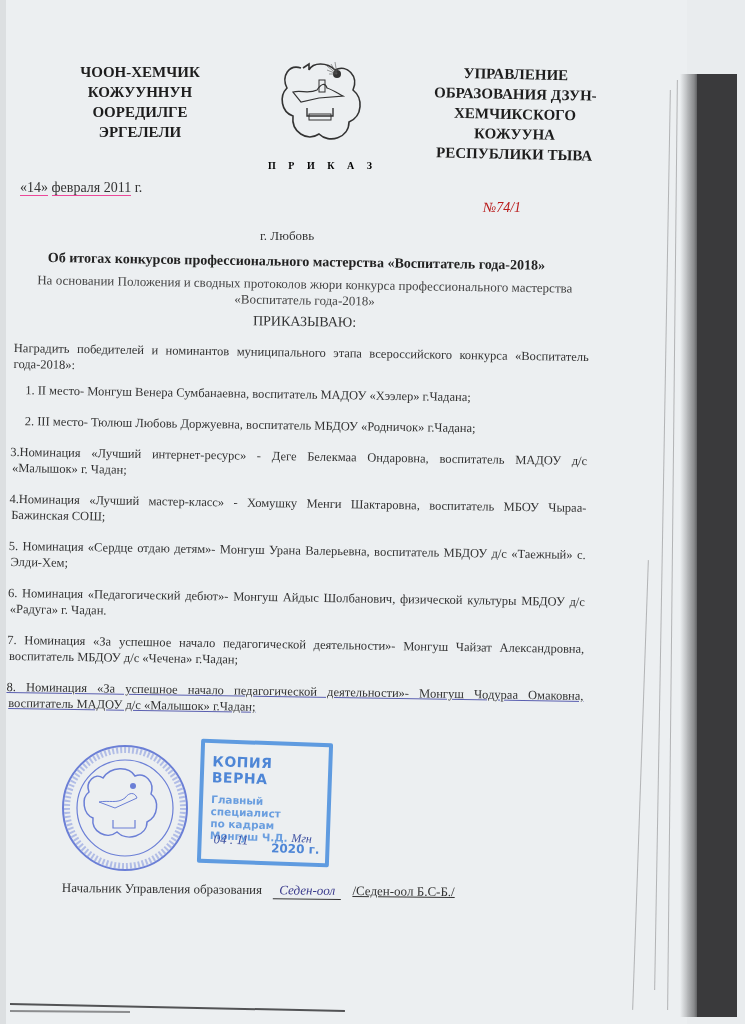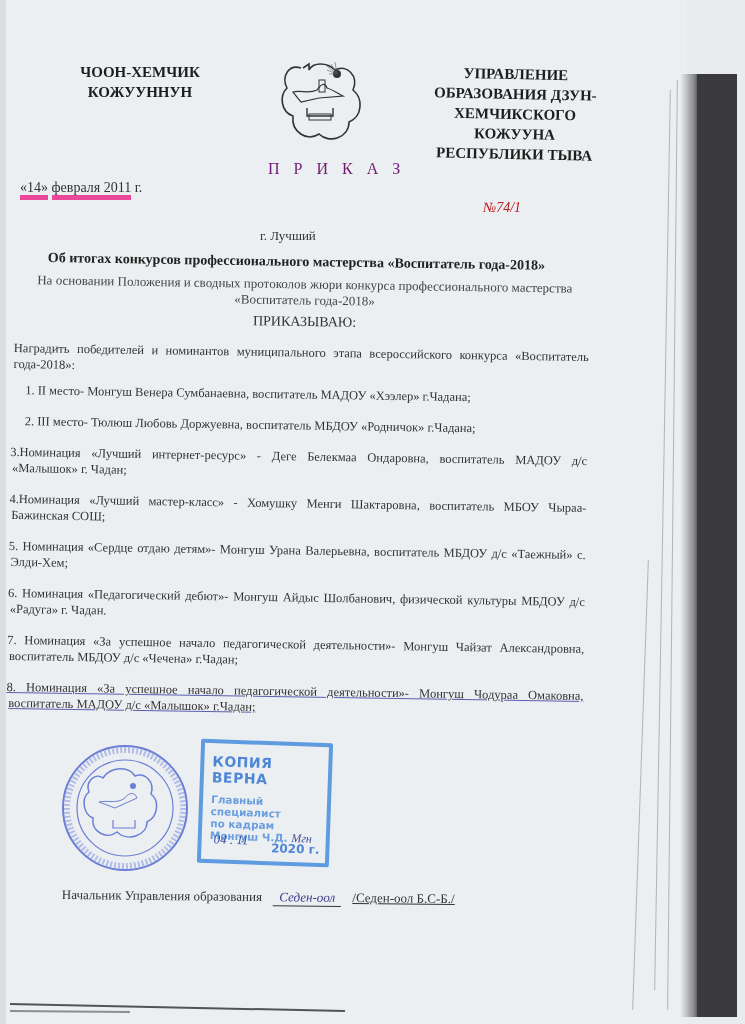--- a/index.html
+++ b/index.html
@@ -35,27 +35,27 @@
   }
   .header-right {
     position: absolute; left: 415px; top: 64px; width: 200px;
     text-align: center; font-weight: bold; font-size: 15px; line-height: 20px;
     color: #1d1d1d; transform: rotate(1.2deg);
   }
   .emblem {
     position: absolute; left: 279px; top: 60px; width: 86px; height: 86px;
   }
   .title {
-    position: absolute; left: 268px; top: 160px; font-weight: normal;
-    font-size: 16px; letter-spacing: 5px; color: #701a75;
+    position: absolute; left: 268px; top: 160px; font-weight: bold;
+    font-size: 10px; letter-spacing: 5px; color: #000000;
   }
   .date {
     position: absolute; left: 20px; top: 180px; font-size: 14px; color: #333;
   }
-  .date .u { border-bottom: 5px solid #ec4899; }
+  .date .u { border-bottom: 1px solid #ec4899; }
   .number {
     position: absolute; left: 483px; top: 200px; font-size: 14px; color: #b91c1c;
     font-style: italic;
   }
   .city {
     position: absolute; left: 260px; top: 228px; font-size: 13px; color: #333;
   }
   .subject {
     position: absolute; left: 48px; top: 250px; font-weight: bold; font-size: 14px;
     color: #222; transform: rotate(0.9deg); transform-origin: left top; white-space: nowrap;
@@ -92,41 +92,42 @@
     color: #3c4fa0; font-size: 12px; }
   .stamp .date-row { position: absolute; left: 12px; top: 88px; font-family: "Liberation Serif", serif;
     font-style: italic; font-weight: normal; color: #3c4fa0; font-size: 13px; }
   .stamp .year { position: absolute; right: 6px; top: 96px; font-size: 12px; }
   .signature-row {
     position: absolute; left: 62px; top: 880px; font-size: 13px; color: #333;
     white-space: nowrap; transform: rotate(0.6deg); transform-origin: left top;
   }
   .signature-row .sig {
     display: inline-block; font-style: italic; color: #3a3a8c; border-bottom: 1px solid #333;
-    padding: 0 6px; margin: 7px 8px;
+    padding: 0 6px; margin: 0 8px;
   }
   .signature-row .name { text-decoration: underline; }
   .streak {
     position: absolute; height: 2px; background: #2c2c2e; opacity: .8; transform-origin: left center;
   }
 </style>
 </head>
 <body>
 
 <div class="page">
   <div class="left-edge"></div>
   <div class="band-gradient"></div>
   <div class="dark-band"></div>
   <div class="band-line" style="left:662px;top:90px;height:900px;transform:rotate(1deg);"></div>
   <div class="band-line" style="left:672px;top:80px;height:930px;transform:rotate(0.6deg);"></div>
   <div class="band-line" style="left:640px;top:560px;height:450px;transform:rotate(2deg);"></div>
 
   <div class="header-left">
     <div>ЧООН-ХЕМЧИК</div>
-    <div>КОЖУУННУН</div>
+    <div>КОЖУУННУН ООРЕДИЛГЕ</div>
+    <div>ЭРГЕЛЕЛИ</div>
   </div>
 
   <svg class="emblem" viewBox="0 0 86 86">
     <path d="M22 8 C10 4 2 16 8 28 C0 36 2 52 14 56 C12 72 28 82 40 74 C50 84 70 78 70 62 C84 56 84 38 74 30 C80 16 68 4 56 10 C48 2 34 2 30 10 L30 4 L24 8" fill="none" stroke="#333" stroke-width="1.6"></path>
     <circle cx="58" cy="14" r="4" fill="#333"></circle>
     <g stroke="#555" stroke-width="0.6">
       <line x1="58" y1="14" x2="48" y2="6"></line>
         <line x1="58" y1="14" x2="50" y2="14"></line>
       <line x1="58" y1="14" x2="52" y2="4"></line>
         <line x1="58" y1="14" x2="56" y2="2"></line>
@@ -146,21 +147,21 @@
   </div>
 
   <div class="title">П Р И К А З</div>
 
   <div class="date">
     <span class="u">«14»</span>
     <span class="u">февраля  2011</span><span> г.</span>
   </div>
 
   <div class="number">№74/1</div>
-  <div class="city">г. Лучший</div>
+  <div class="city">г. Любовь</div>
   <div class="subject">Об итогах конкурсов профессионального мастерства «Воспитатель года-2018»</div>
   <div class="basis">На основании Положения и сводных протоколов жюри конкурса профессионального мастерства «Воспитатель года-2018»</div>
   <div class="order">ПРИКАЗЫВАЮ:</div>
 
   <div class="body-text">
     <p class="intro">Наградить победителей и номинантов муниципального этапа всероссийского конкурса «Воспитатель года-2018»:</p>
     <p class="item">1. II место- Монгуш  Венера Сумбанаевна, воспитатель МАДОУ «Хээлер» г.Чадана;</p>
     <p class="item">2. III место- Тюлюш  Любовь Доржуевна, воспитатель МБДОУ «Родничок» г.Чадана;</p>
     <p class="item wrap">3.Номинация «Лучший интернет-ресурс» - Деге Белекмаа Ондаровна, воспитатель МАДОУ д/с «Малышок» г. Чадан;</p>
     <p class="item wrap">4.Номинация «Лучший мастер-класс» - Хомушку Менги Шактаровна, воспитатель МБОУ Чыраа-Бажинская СОШ;</p>

